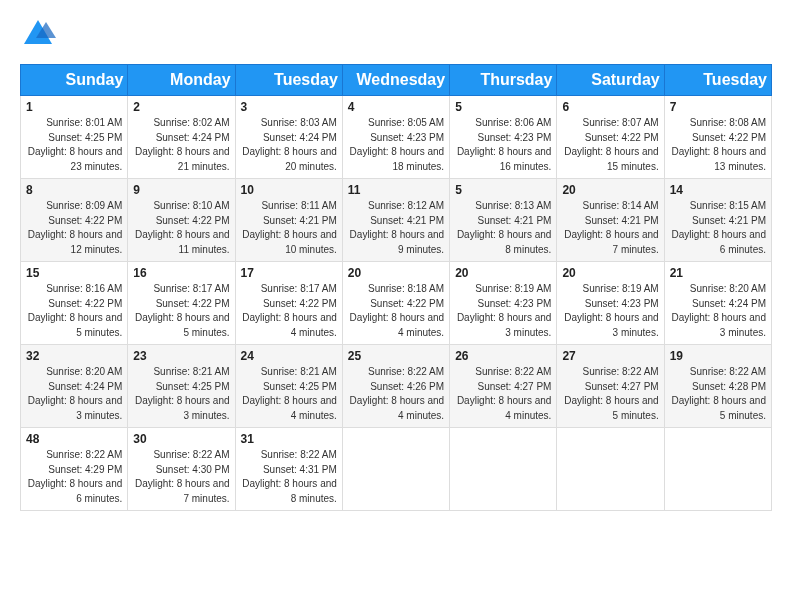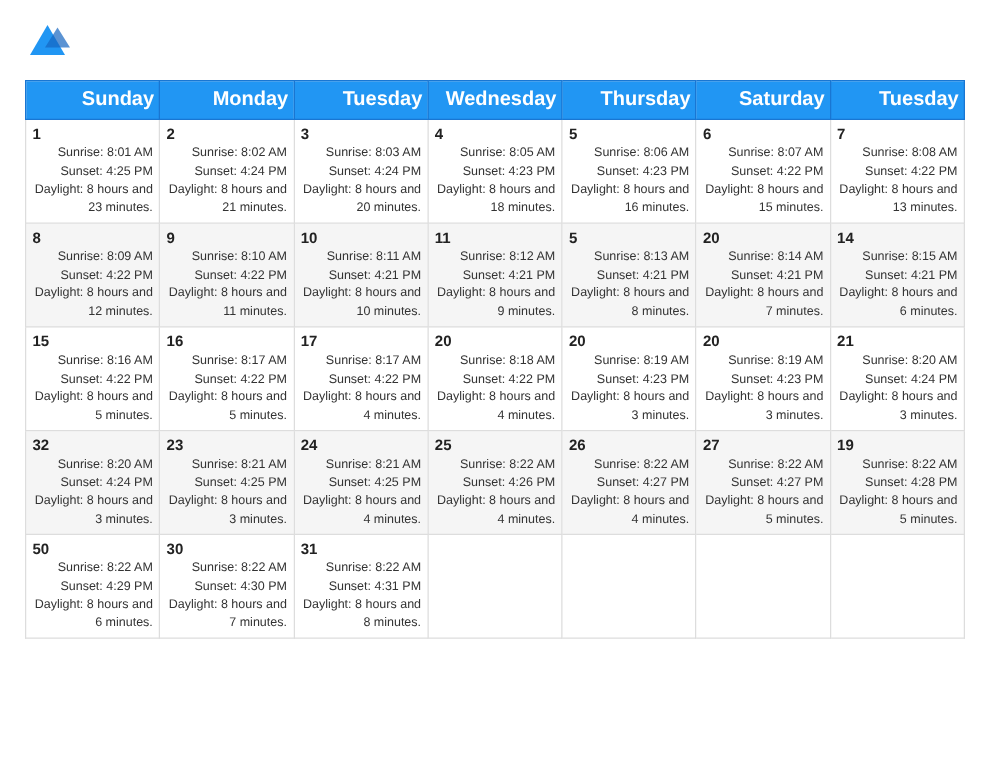--- a/index.html
+++ b/index.html
@@ -365,21 +365,21 @@
             <span class="day-num">19</span>
         <div class="day-info">
           Sunrise: 8:22 AM<br>
           Sunset: 4:28 PM<br>
           Daylight: 8 hours and 5 minutes.
         </div>
           </td>
         </tr>
         <tr>
           <td>
-            <span class="day-num">50</span>
+            <span class="day-num">48</span>
         <div class="day-info">
           Sunrise: 8:22 AM<br>
           Sunset: 4:29 PM<br>
           Daylight: 8 hours and 6 minutes.
         </div>
           </td>
           <td>
             <span class="day-num">30</span>
         <div class="day-info">
           Sunrise: 8:22 AM<br>

